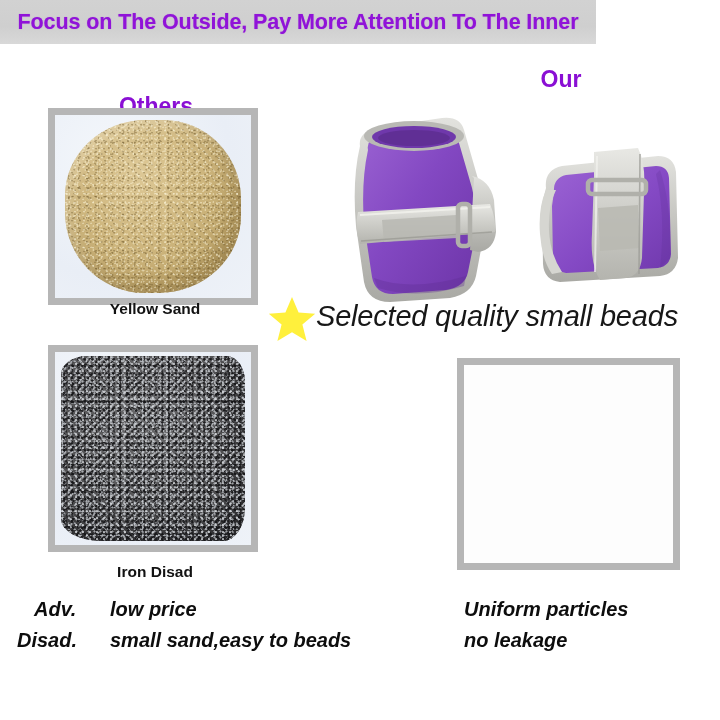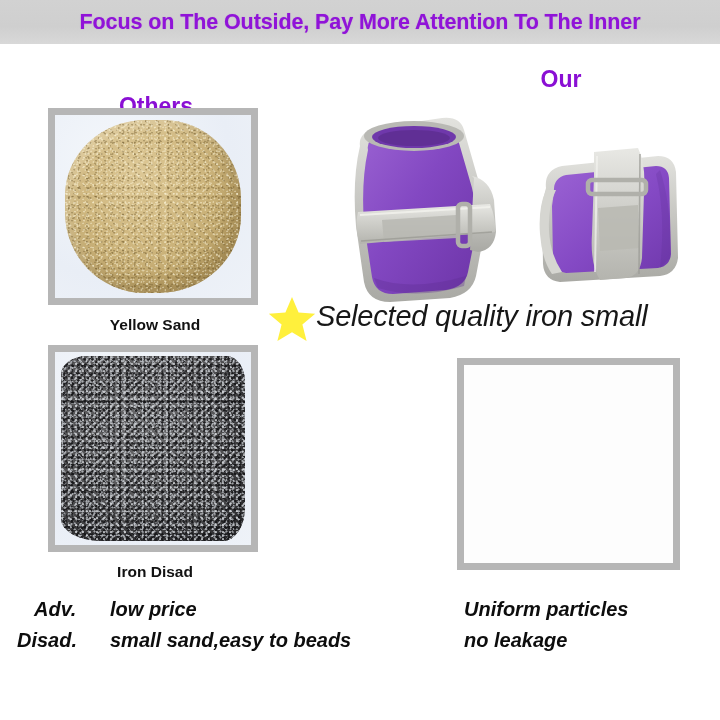--- a/index.html
+++ b/index.html
@@ -13,21 +13,21 @@
     position: relative;
     overflow: hidden;
     font-family: "Liberation Sans", sans-serif;
     -webkit-font-smoothing: antialiased;
   }
 
   
   .header-bar {
     position: absolute;
     left: 0; top: 0;
-    width: 720px; height: 44px;
+    width: 596px; height: 44px;
     background: linear-gradient(to bottom, #d2d2d2 0%, #cfcfcf 60%, #d8d8d8 100%);
     display: flex;
     align-items: center;
     justify-content: center;
   }
   .header-title {
     font-size: 21.5px;
     font-weight: bold;
     color: #9013d8;
     letter-spacing: -0.1px;
@@ -150,21 +150,21 @@
   
   .panel-caption {
     position: absolute;
     font-size: 15.5px;
     font-weight: bold;
     color: #121212;
     text-align: center;
     white-space: nowrap;
     transform: translateX(-50%);
   }
-  #caption-yellow-sand { left: 155px; top: 316px; }
+  #caption-yellow-sand { left: 155px; top: 300px; }
   #caption-iron-sand   { left: 155px; top: 563px; }
 
   
   #star-icon {
     position: absolute;
     left: 268px; top: 296px;
     width: 48px; height: 46px;
   }
   #tagline {
     position: absolute;
@@ -303,21 +303,21 @@
 
     <rect x="250" y="72" width="58" height="14" rx="4" fill="none" stroke="#b0b0aa" stroke-width="4.5"></rect>
 
     <path d="M 322 62 Q 334 98 332 150 L 322 160 Q 328 108 318 66 Z" fill="#5c2c90" opacity="0.22"></path>
   </g>
 </svg>
 
 <svg id="star-icon" viewBox="0 0 48 46">
   <polygon points="24,1 30.6,16.6 47.2,17.8 34.4,28.6 38.6,45 24,36.2 9.4,45 13.6,28.6 0.8,17.8 17.4,16.6" fill="#fff03c"></polygon>
 </svg>
-<div id="tagline">Selected quality iron small</div>
+<div id="tagline">Selected quality small beads</div>
 
 <div class="photo-frame" id="panel-iron-beads">
   <div class="photo-inner">
     <div class="hands-bg"></div>
     <svg width="100%" height="100%" viewBox="0 0 209 198" preserveAspectRatio="none">
       <defs>
         <linearGradient id="skinL" x1="0" y1="0" x2="1" y2="1">
           <stop offset="0%" stop-color="#f8ddcb"></stop>
           <stop offset="50%" stop-color="#eec0a4"></stop>
           <stop offset="100%" stop-color="#dda58a"></stop>

